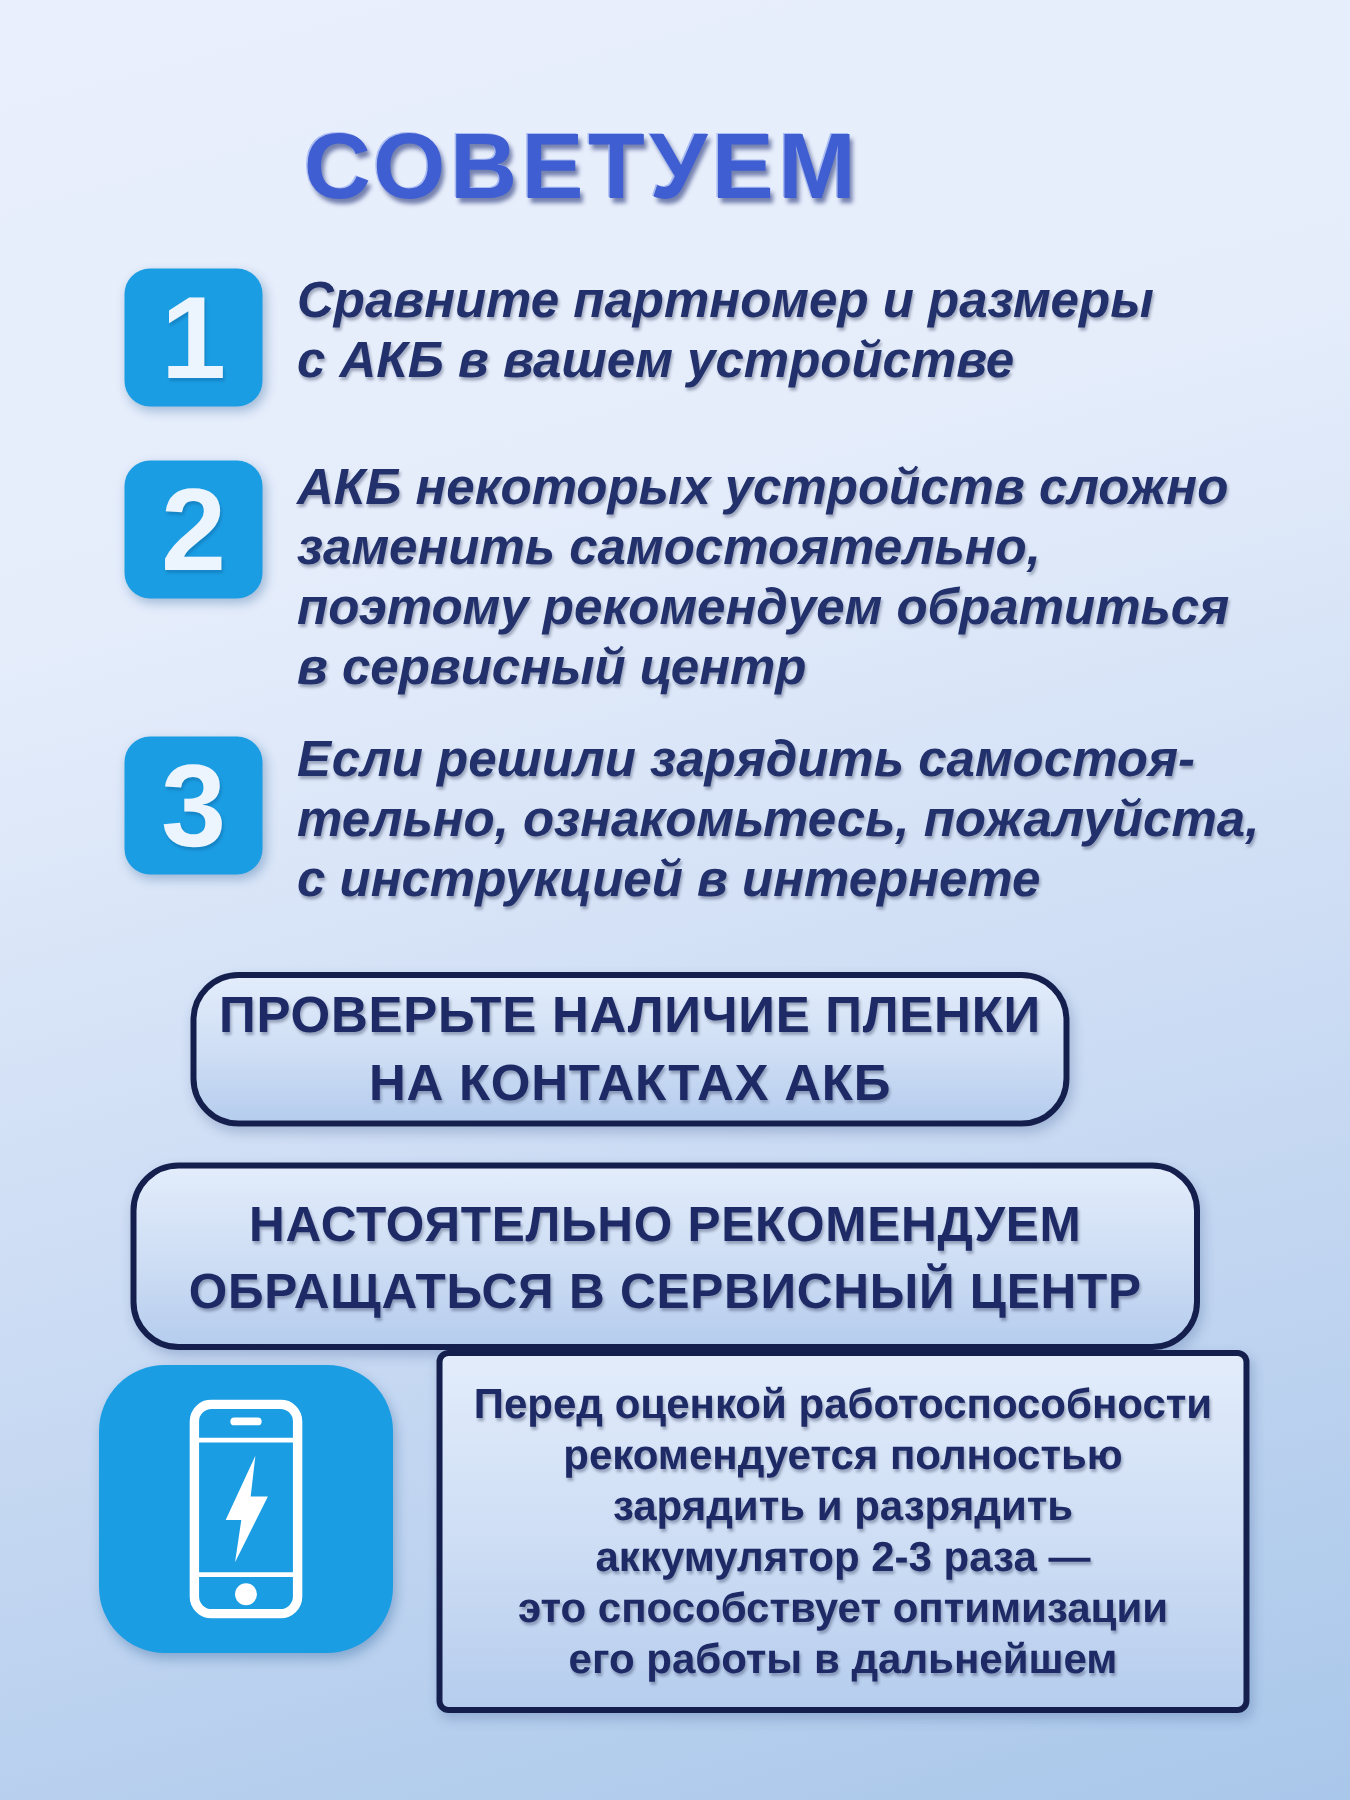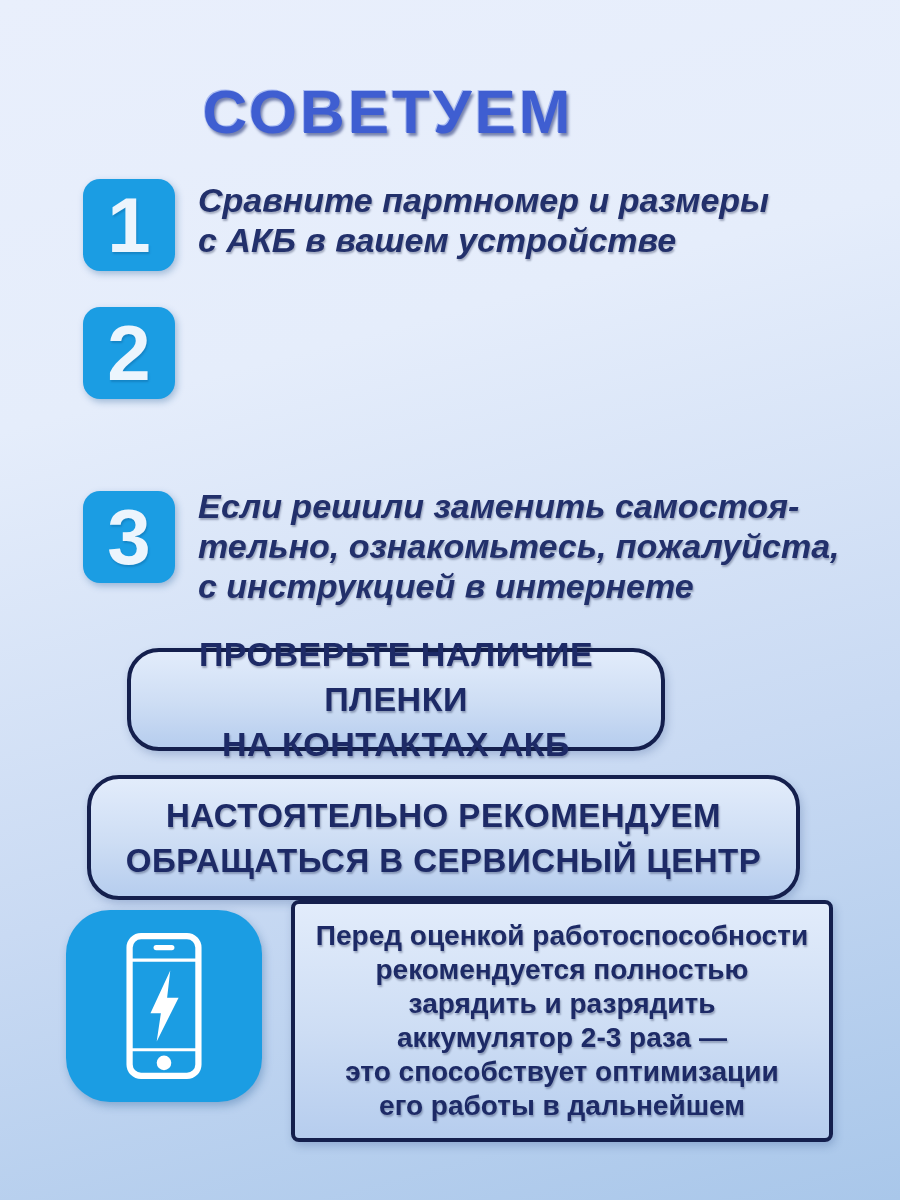--- a/index.html
+++ b/index.html
@@ -39,21 +39,21 @@
 
   .callout{
     position:absolute;box-sizing:border-box;
     border:4px solid #141f4d;border-radius:32px;
     background:linear-gradient(180deg,#e2ecfb 0%,#cdddf4 55%,#b6cdee 100%);
     display:flex;align-items:center;justify-content:center;text-align:center;
     color:#1d2a66;font-weight:700;letter-spacing:0.5px;
     text-shadow:1px 2px 2px rgba(13,22,60,0.32);
     box-shadow:2px 4px 8px rgba(40,70,130,0.25);
   }
-  #callout1{left:127px;top:648px;width:538px;height:103px;font-size:34px;line-height:45px;}
+  #callout1{left:127px;top:648px;width:586px;height:103px;font-size:34px;line-height:45px;}
   #callout2{left:87px;top:775px;width:713px;height:125px;font-size:33px;line-height:45px;}
 
   .note-icon{
     position:absolute;left:66px;top:910px;width:196px;height:192px;border-radius:44px;
     background:#1b9de3;
     box-shadow:2px 4px 8px rgba(30,90,150,0.35);
     display:flex;align-items:center;justify-content:center;
   }
   .note-box{
     position:absolute;left:291px;top:900px;width:542px;height:242px;box-sizing:border-box;
@@ -73,25 +73,29 @@
   <h1 class="title">СОВЕТУЕМ</h1>
 
   <div class="step" id="step1">
     <div class="badge">1</div>
     <div class="step-text lines">Сравните партномер и размеры
 с АКБ в вашем устройстве</div>
   </div>
 
   <div class="step" id="step2">
     <div class="badge">2</div>
+    <div class="step-text lines">АКБ некоторых устройств сложно
+заменить самостоятельно,
+поэтому рекомендуем обратиться
+в сервисный центр</div>
   </div>
 
   <div class="step" id="step3">
     <div class="badge">3</div>
-    <div class="step-text lines">Если решили заменить самостоя-
+    <div class="step-text lines">Если решили зарядить самостоя-
 тельно, ознакомьтесь, пожалуйста,
 с инструкцией в интернете</div>
   </div>
 
   <div class="callout" id="callout1">
     <div class="lines">ПРОВЕРЬТЕ НАЛИЧИЕ ПЛЕНКИ
 НА КОНТАКТАХ АКБ</div>
   </div>
 
   <div class="callout" id="callout2">

